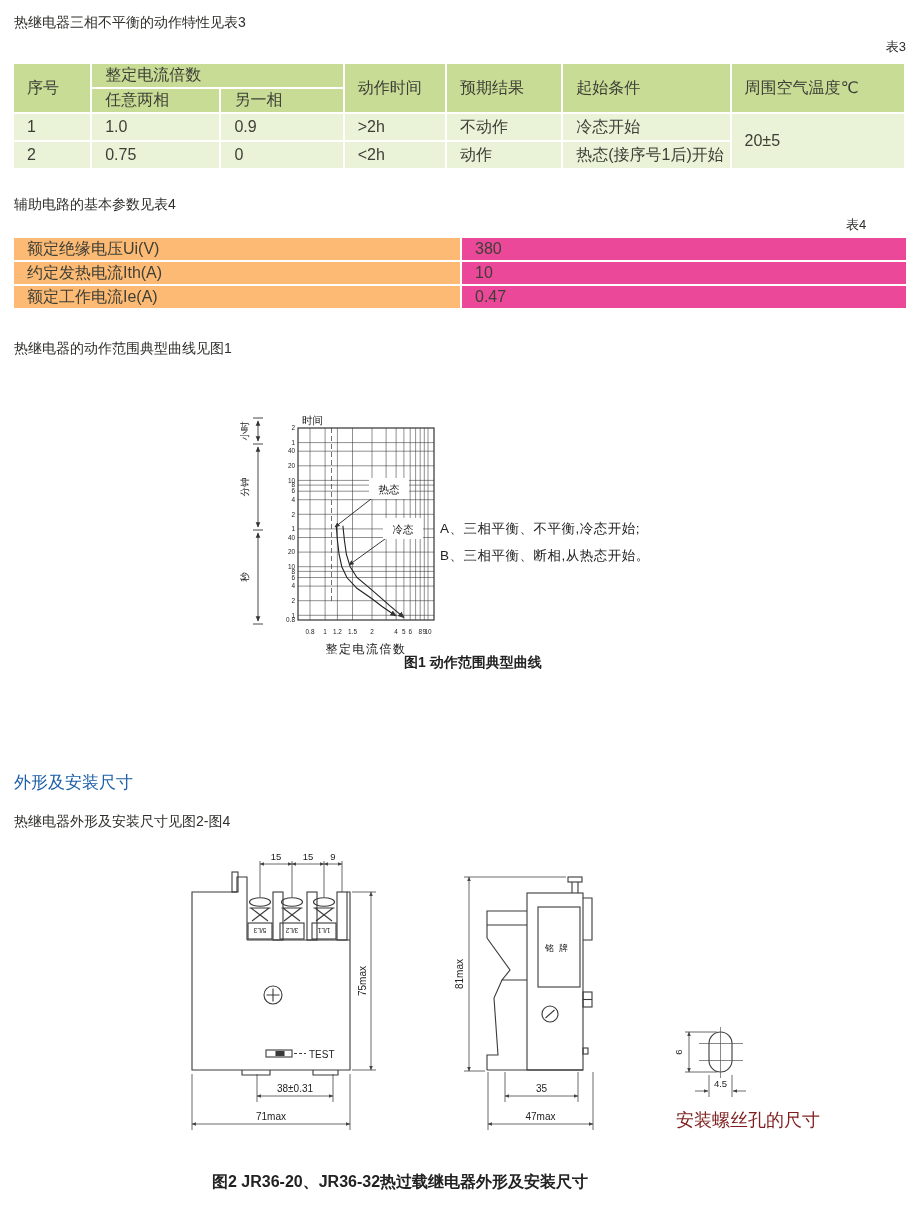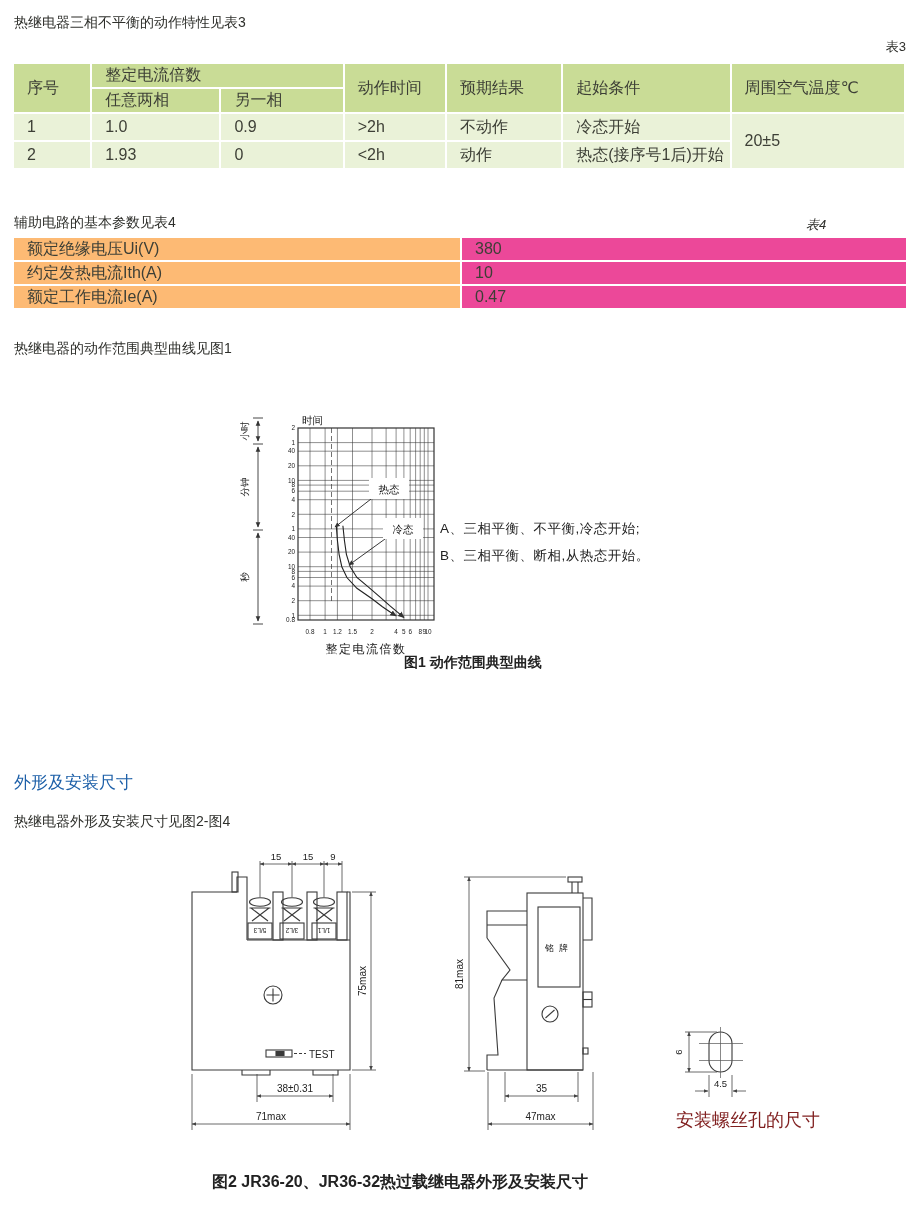--- a/index.html
+++ b/index.html
@@ -56,31 +56,31 @@
       <td>1</td>
       <td>1.0</td>
       <td>0.9</td>
       <td>&gt;2h</td>
       <td>不动作</td>
       <td>冷态开始</td>
       <td rowspan="2">20±5</td>
     </tr>
     <tr>
       <td>2</td>
-      <td>1.93</td>
+      <td>0.75</td>
       <td>0</td>
       <td>&lt;2h</td>
       <td>动作</td>
       <td>热态(接序号1后)开始</td>
     </tr>
   </tbody>
     </table>
 
-  <div class="abs intro" style="left:14px;top:196px;margin-top:18px;">辅助电路的基本参数见表4</div>
-  <div class="abs tag" style="left:806px;top:216px;width:100px;text-align:left;font-style:italic;">表4</div>
+  <div class="abs intro" style="left:14px;top:196px;">辅助电路的基本参数见表4</div>
+  <div class="abs tag" style="left:806px;top:216px;width:100px;text-align:center;">表4</div>
 
   <table class="tbl t4 abs" style="left:12px;top:236px;width:894px;">
     <colgroup>
         <col style="width:446px">
         <col style="width:444px">
       </colgroup>
     <tbody>
         <tr>
       <td class="lab">额定绝缘电压Ui(V)</td>
       <td class="val">380</td>

